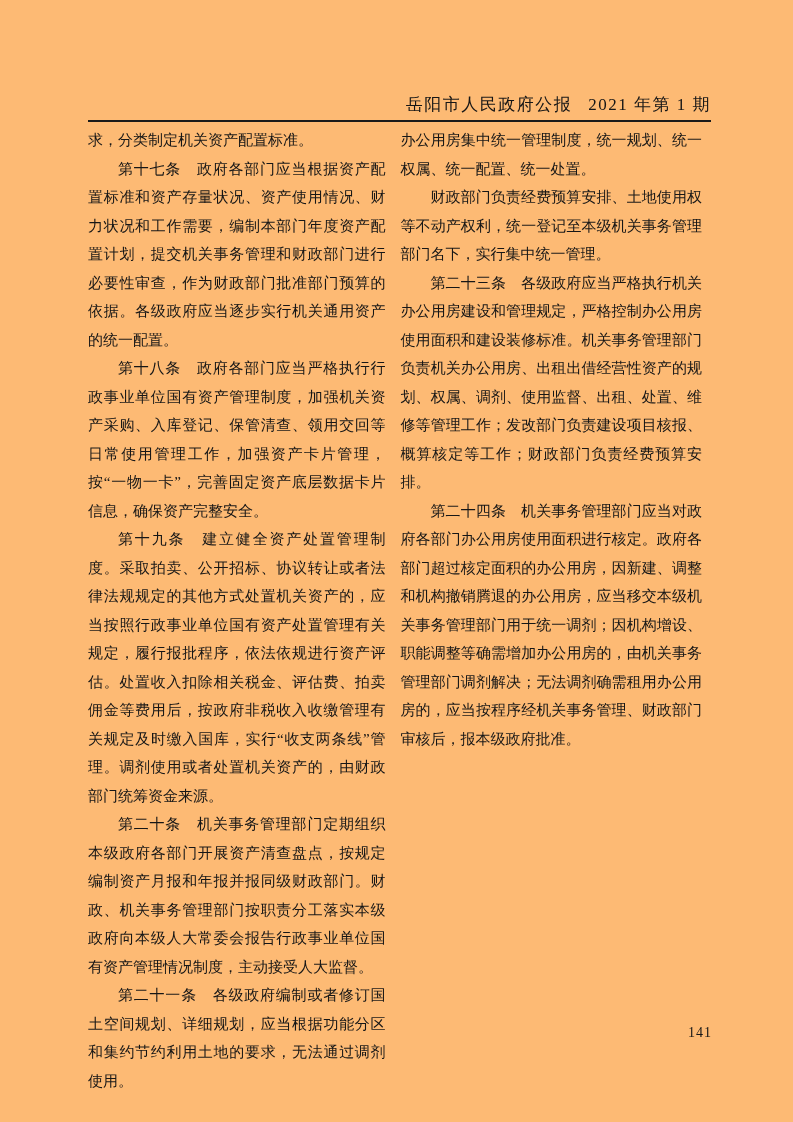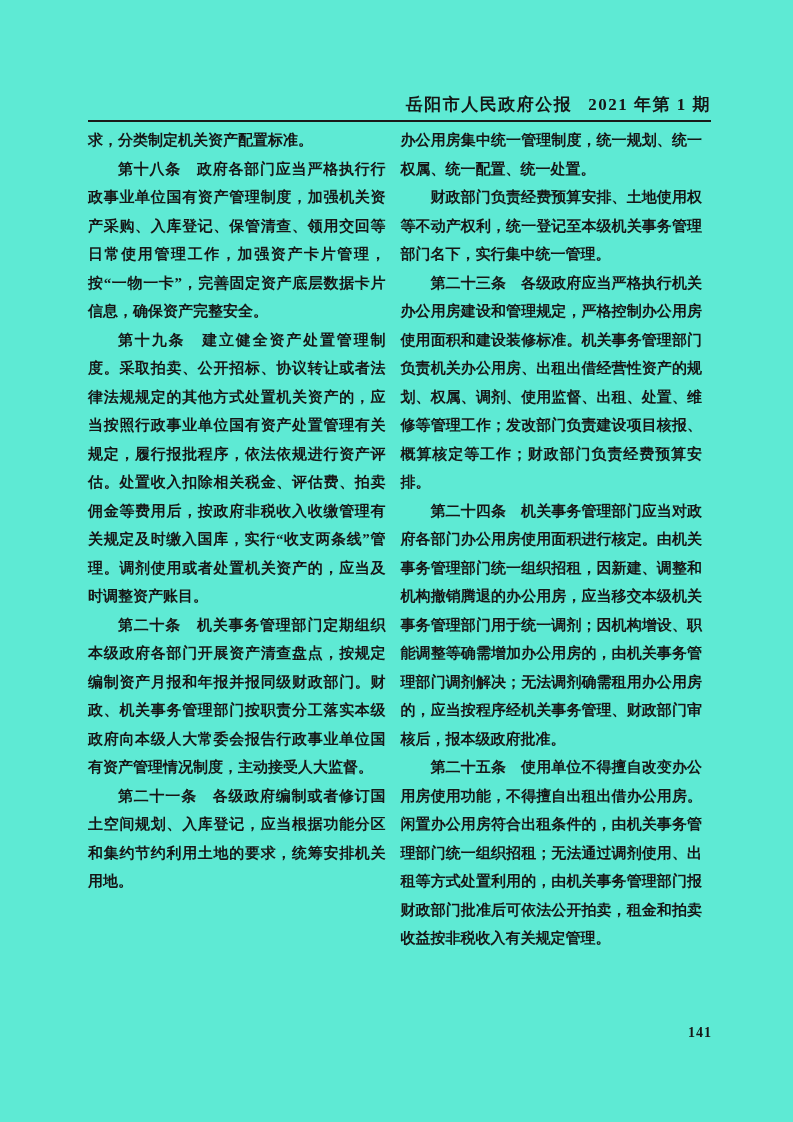--- a/index.html
+++ b/index.html
@@ -1,24 +1,23 @@
 <!DOCTYPE html>
 <html><head>
 <meta charset="utf-8">
 <style>
   html, body { margin: 0; padding: 0; background: #ffffff; }
   .page {
     position: relative;
     width: 793px;
     height: 1122px;
-    background: #5eead4;
+    background: #fdba74;
     font-family: "Liberation Serif", "DejaVu Serif", serif;
     color: #161616;
     overflow: hidden;
-    font-weight: bold;
   }
   .header {
     position: absolute;
     top: 93px;
     left: 88px;
     right: 82px;
     text-align: right;
     font-size: 17px;
     letter-spacing: 1.5px;
     white-space: nowrap;
@@ -66,29 +65,29 @@
 
   <div class="header">
     <span>岳阳市人民政府公报</span><span class="issue">2021 年第 1 期</span>
   </div>
 
   <div class="rule"></div>
 
   <div class="columns">
     <div class="col col-left">
         <p class="no-indent">求，分类制定机关资产配置标准。</p>
+        <p>第十七条　政府各部门应当根据资产配置标准和资产存量状况、资产使用情况、财力状况和工作需要，编制本部门年度资产配置计划，提交机关事务管理和财政部门进行必要性审查，作为财政部门批准部门预算的依据。各级政府应当逐步实行机关通用资产的统一配置。</p>
         <p>第十八条　政府各部门应当严格执行行政事业单位国有资产管理制度，加强机关资产采购、入库登记、保管清查、领用交回等日常使用管理工作，加强资产卡片管理，按“一物一卡”，完善固定资产底层数据卡片信息，确保资产完整安全。</p>
-        <p>第十九条　建立健全资产处置管理制度。采取拍卖、公开招标、协议转让或者法律法规规定的其他方式处置机关资产的，应当按照行政事业单位国有资产处置管理有关规定，履行报批程序，依法依规进行资产评估。处置收入扣除相关税金、评估费、拍卖佣金等费用后，按政府非税收入收缴管理有关规定及时缴入国库，实行“收支两条线”管理。调剂使用或者处置机关资产的，应当及时调整资产账目。</p>
+        <p>第十九条　建立健全资产处置管理制度。采取拍卖、公开招标、协议转让或者法律法规规定的其他方式处置机关资产的，应当按照行政事业单位国有资产处置管理有关规定，履行报批程序，依法依规进行资产评估。处置收入扣除相关税金、评估费、拍卖佣金等费用后，按政府非税收入收缴管理有关规定及时缴入国库，实行“收支两条线”管理。调剂使用或者处置机关资产的，由财政部门统筹资金来源。</p>
         <p>第二十条　机关事务管理部门定期组织本级政府各部门开展资产清查盘点，按规定编制资产月报和年报并报同级财政部门。财政、机关事务管理部门按职责分工落实本级政府向本级人大常委会报告行政事业单位国有资产管理情况制度，主动接受人大监督。</p>
-        <p>第二十一条　各级政府编制或者修订国土空间规划、入库登记，应当根据功能分区和集约节约利用土地的要求，统筹安排机关用地。</p>
+        <p>第二十一条　各级政府编制或者修订国土空间规划、详细规划，应当根据功能分区和集约节约利用土地的要求，无法通过调剂使用。</p>
       </div>
     <div class="col col-right">
         <p class="no-indent">办公用房集中统一管理制度，统一规划、统一权属、统一配置、统一处置。</p>
         <p>财政部门负责经费预算安排、土地使用权等不动产权利，统一登记至本级机关事务管理部门名下，实行集中统一管理。</p>
         <p>第二十三条　各级政府应当严格执行机关办公用房建设和管理规定，严格控制办公用房使用面积和建设装修标准。机关事务管理部门负责机关办公用房、出租出借经营性资产的规划、权属、调剂、使用监督、出租、处置、维修等管理工作；发改部门负责建设项目核报、概算核定等工作；财政部门负责经费预算安排。</p>
-        <p>第二十四条　机关事务管理部门应当对政府各部门办公用房使用面积进行核定。由机关事务管理部门统一组织招租，因新建、调整和机构撤销腾退的办公用房，应当移交本级机关事务管理部门用于统一调剂；因机构增设、职能调整等确需增加办公用房的，由机关事务管理部门调剂解决；无法调剂确需租用办公用房的，应当按程序经机关事务管理、财政部门审核后，报本级政府批准。</p>
-        <p>第二十五条　使用单位不得擅自改变办公用房使用功能，不得擅自出租出借办公用房。闲置办公用房符合出租条件的，由机关事务管理部门统一组织招租；无法通过调剂使用、出租等方式处置利用的，由机关事务管理部门报财政部门批准后可依法公开拍卖，租金和拍卖收益按非税收入有关规定管理。</p>
+        <p>第二十四条　机关事务管理部门应当对政府各部门办公用房使用面积进行核定。政府各部门超过核定面积的办公用房，因新建、调整和机构撤销腾退的办公用房，应当移交本级机关事务管理部门用于统一调剂；因机构增设、职能调整等确需增加办公用房的，由机关事务管理部门调剂解决；无法调剂确需租用办公用房的，应当按程序经机关事务管理、财政部门审核后，报本级政府批准。</p>
       </div>
   </div>
 
   <div class="pagenum">141</div>
 
 </div>
 
 </body></html>

